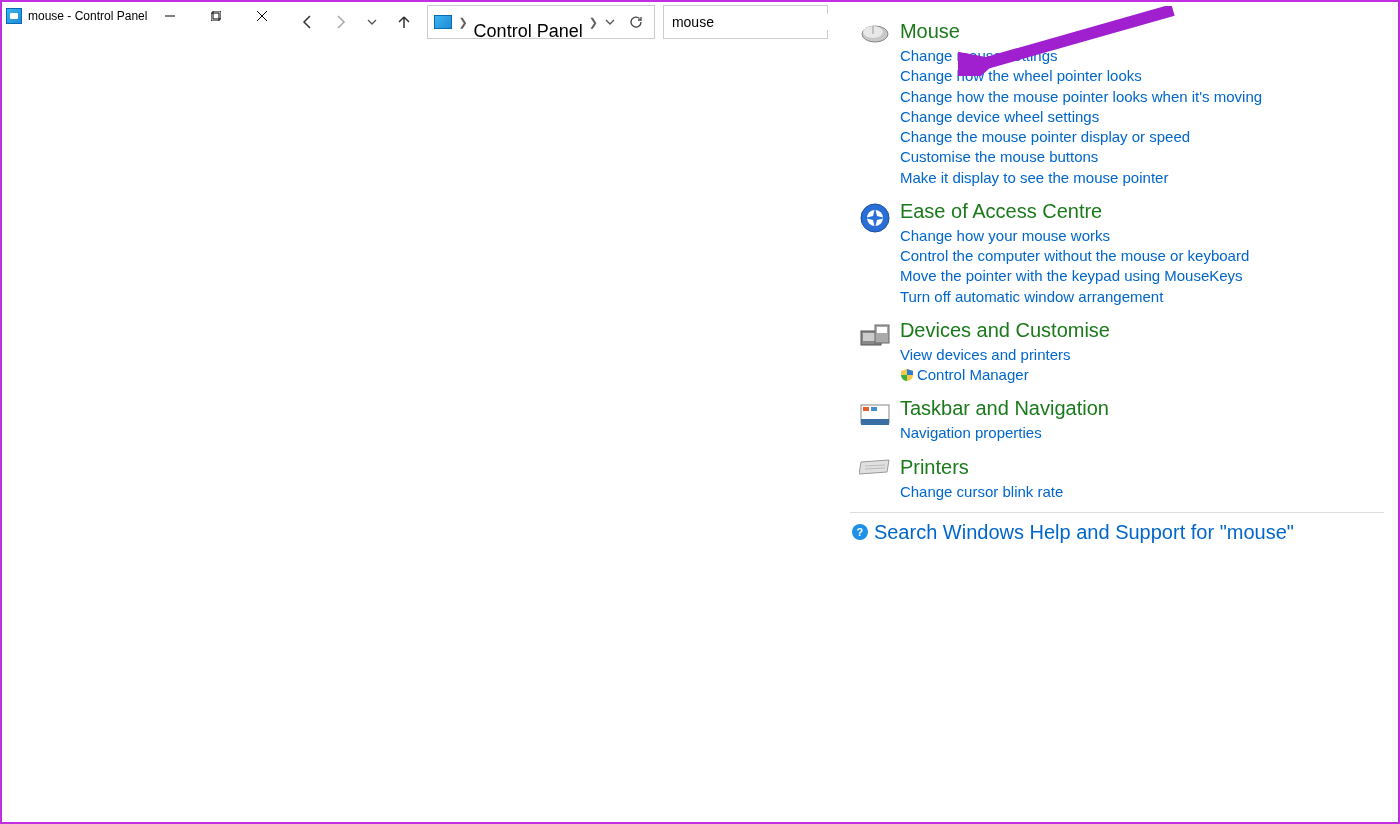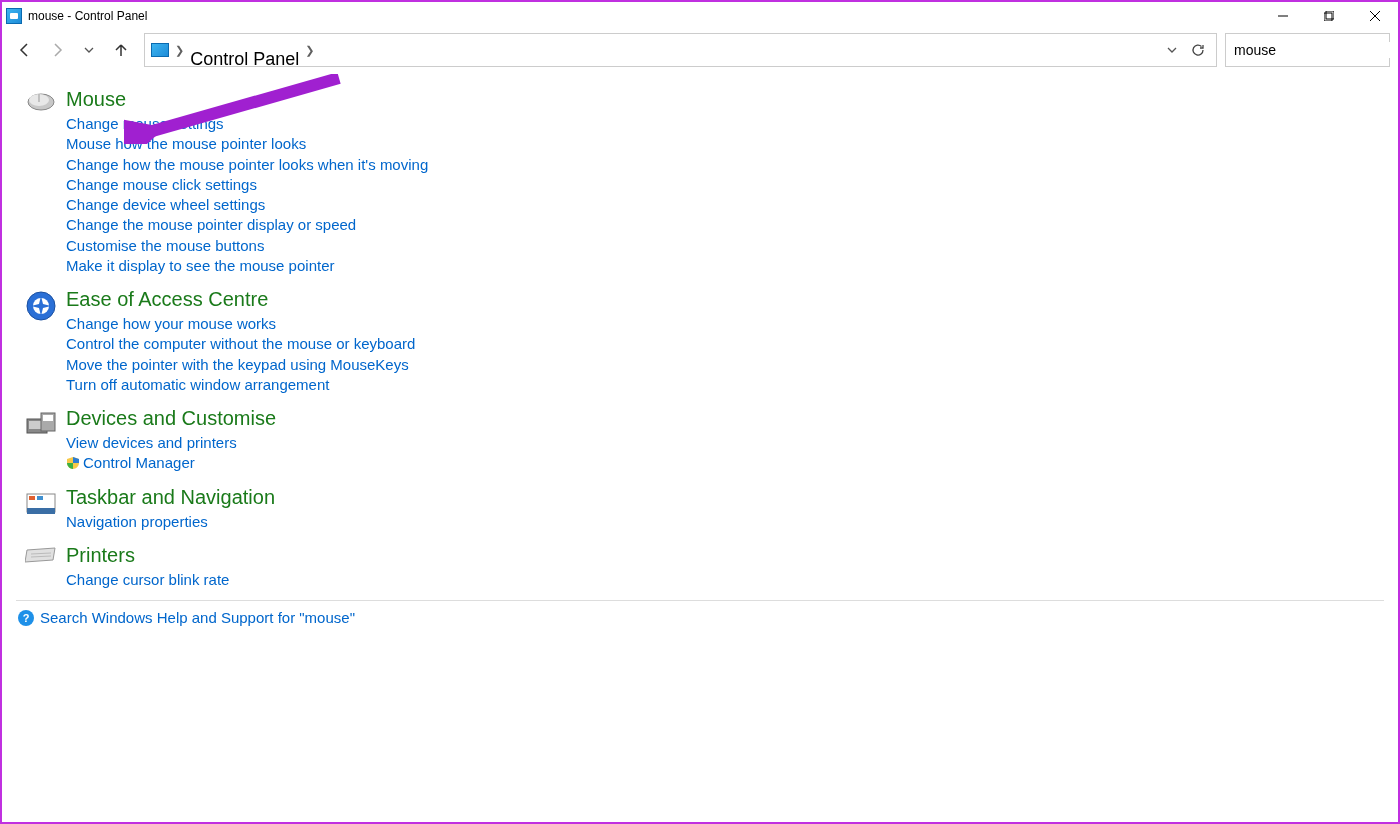--- a/index.html
+++ b/index.html
@@ -1,17 +1,17 @@
 <!DOCTYPE html>
 <html><head>
 <meta charset="utf-8">
 <style>
 * { box-sizing: border-box; margin: 0; padding: 0; }
 body { font-family: "Segoe UI", Tahoma, sans-serif; font-size: 14px; background: #fff; color: #000; }
-.window { width: 1400px; height: 824px; border: 2px solid #c030e0; display: flex; flex-direction: column; overflow: hidden; }
+.window { width: 1400px; height: 824px; border: 2px solid #c030e0; display: flex; flex-direction: row; overflow: hidden; }
 .titlebar { height: 28px; display: flex; align-items: center; padding-left: 4px; background: #fff; }
 .title-icon { width: 16px; height: 16px; background: linear-gradient(135deg,#3cb4f0,#1e8cd8); border:1px solid #0a6ab0; margin-right: 6px; display:flex; align-items:center; justify-content:center;}
 .title-icon::after{content:"";width:8px;height:6px;background:#fff;border-radius:1px;}
 .title-text { font-size: 12px; }
 .win-controls { margin-left: auto; display: flex; }
 .win-btn { width: 46px; height: 28px; display: flex; align-items: center; justify-content: center; }
 .navbar { height: 40px; display: flex; align-items: center; padding: 0 8px; gap: 2px; }
 .nav-btn { width: 30px; height: 30px; display: flex; align-items: center; justify-content: center; color: #555; border-radius:2px;}
 .address-bar { flex: 1; height: 34px; border: 1px solid #ccc; margin: 0 6px; display: flex; align-items: center; padding: 0 6px; gap: 6px; }
 .addr-icon { width: 18px; height: 14px; background: linear-gradient(135deg,#3cb4f0,#1e8cd8); border:1px solid #0a6ab0; }
@@ -24,21 +24,21 @@
 .annotation-arrow { position: absolute; left: 122px; top: 4px; pointer-events: none; }
 .category { display: flex; margin-bottom: 10px; }
 .cat-iconcol { width: 50px; padding-top: 4px; display:flex; justify-content:center;}
 .cat-body { flex: 1; }
 .cat-title { font-size: 20px; color: #1a7a1a; margin-bottom: 2px; line-height:1.3;}
 .link { display: block; color: #0066cc; font-size: 15px; line-height: 1.35; cursor: pointer; }
 .shield { display:inline-block; width:14px; height:14px; vertical-align:-2px; margin-right:3px;}
 .divider { height: 1px; background: #ddd; margin: 10px 0 8px; }
 .help-row { display: flex; align-items: center; gap: 6px; padding-left:2px;}
 .help-icon { width: 16px; height: 16px; background: #1e90e8; border-radius: 50%; color: #fff; font-size: 11px; font-weight: bold; display: flex; align-items: center; justify-content: center; }
-.help-link { color: #0066cc; font-size: 15px; cursor:pointer;}
+.help-link { color: #0066cc; font-size: 20px; cursor:pointer;}
 svg { display: block; }
 </style>
 </head>
 <body>
 
 <div class="window">
 
   <div class="titlebar">
     <div class="title-icon"></div>
     <div class="title-text">mouse - Control Panel</div>
@@ -121,23 +121,22 @@
           <div class="cat-iconcol">
             <svg width="32" height="24">
               <ellipse cx="16" cy="12" rx="13" ry="8" fill="#c8c8c8" stroke="#888"></ellipse>
               <ellipse cx="14" cy="10" rx="10" ry="6" fill="#e8e8e8"></ellipse>
               <line x1="14" y1="4" x2="14" y2="12" stroke="#999"></line>
             </svg>
           </div>
           <div class="cat-body">
             <div class="cat-title">Mouse</div>
             <span class="link"><span>Change mouse settings</span></span>
-            <span class="link"><span>Mouse how the mouse pointer looks</span></span>
+            <span class="link"><span>Change how the wheel pointer looks</span></span>
             <span class="link"><span>Change how the mouse pointer looks when it's moving</span></span>
-            <span class="link"><span>Change mouse click settings</span></span>
             <span class="link"><span>Change device wheel settings</span></span>
             <span class="link"><span>Change the mouse pointer display or speed</span></span>
             <span class="link"><span>Customise the mouse buttons</span></span>
             <span class="link"><span>Make it display to see the mouse pointer</span></span>
           </div>
         </div>
         <div class="category">
           <div class="cat-iconcol">
             <svg width="32" height="32">
               <circle cx="16" cy="16" r="14" fill="#2a6fd6" stroke="#1a4fa0"></circle>

